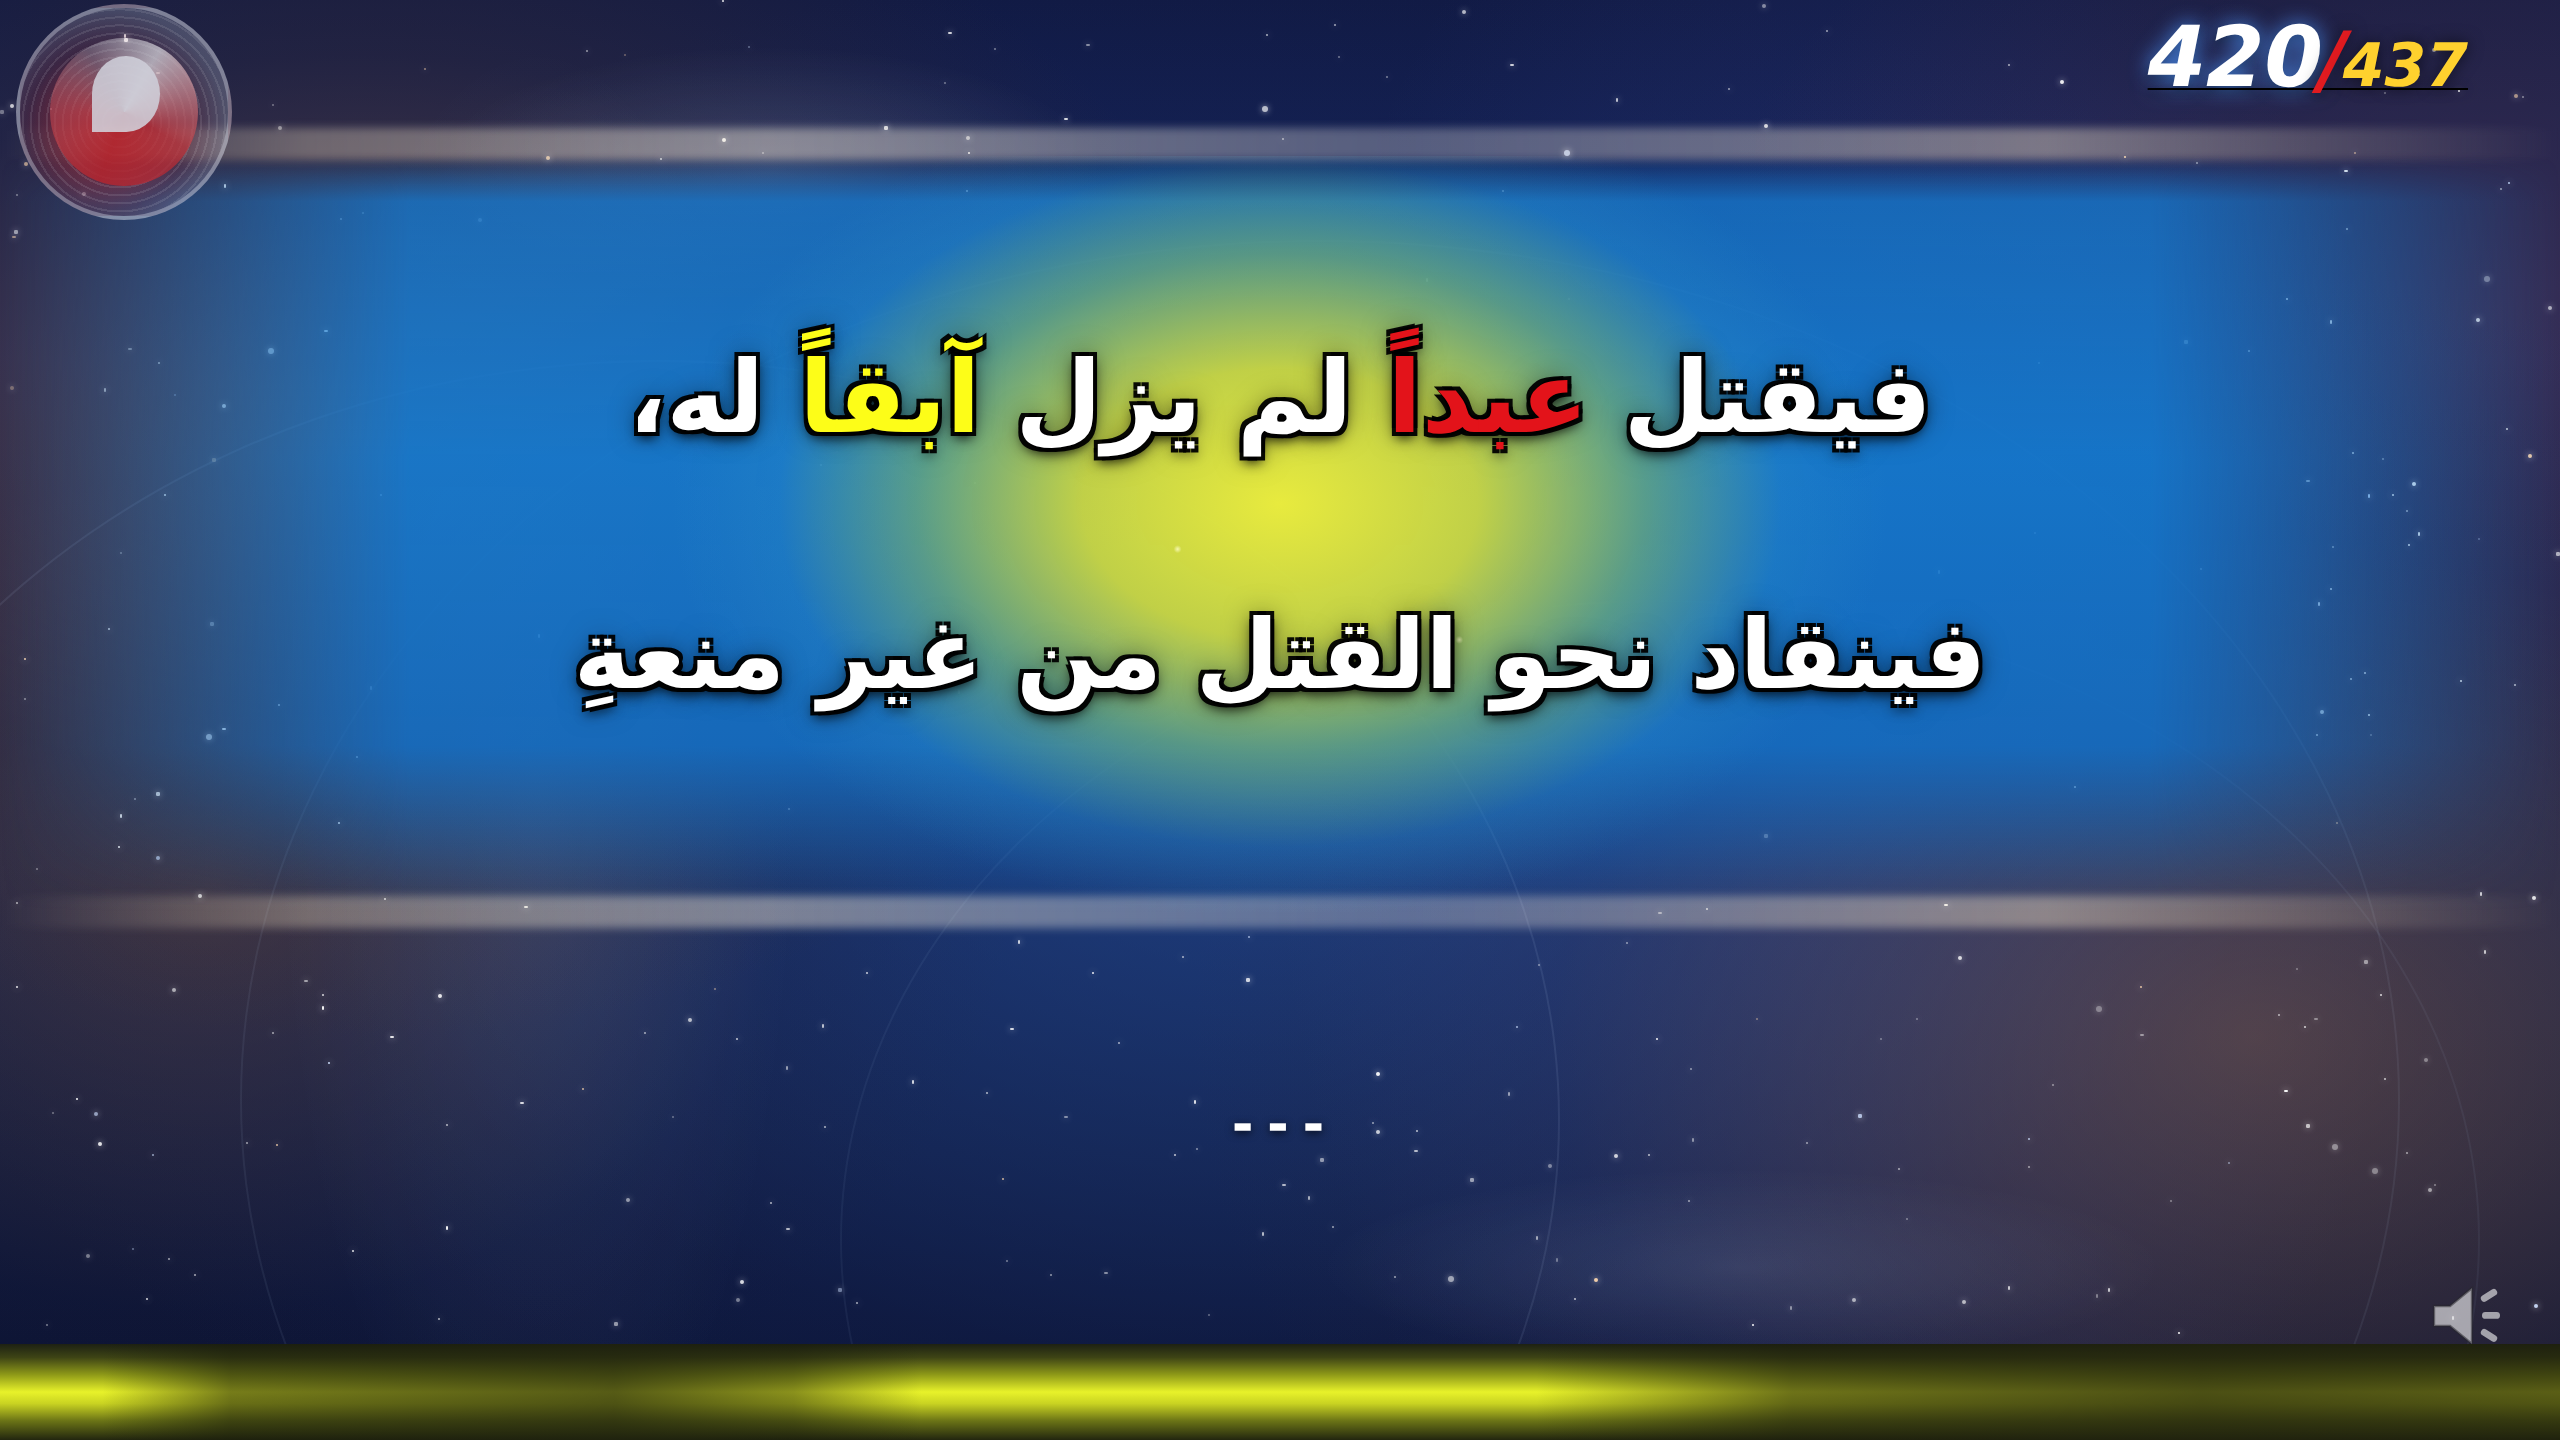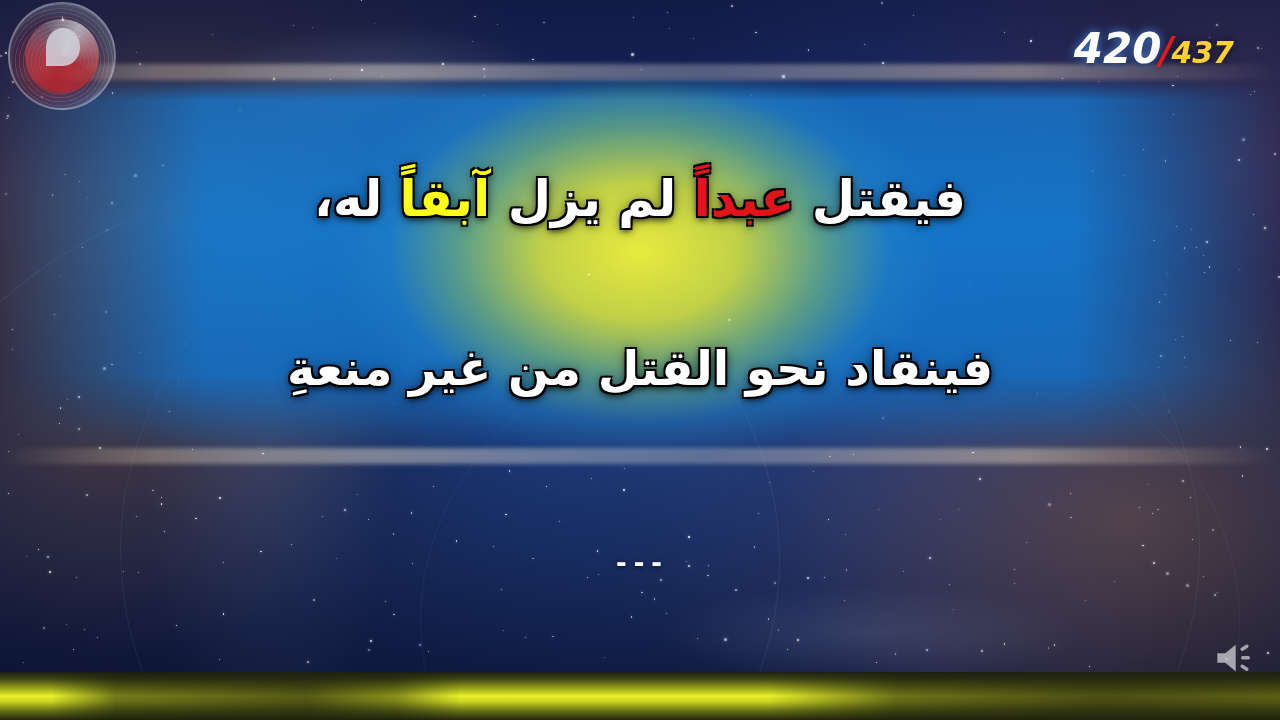--- a/index.html
+++ b/index.html
@@ -139,25 +139,26 @@
     color:#ffffff;
     font-size:21px;
     font-weight:400;
     direction:rtl;
     letter-spacing:0.2px;
     text-shadow:0 1px 3px rgba(0,0,0,0.75), 0 0 8px rgba(0,0,0,0.45);
     font-family:"DejaVu Sans","Liberation Sans",sans-serif;
   }
 
   .counter {
-    position:absolute; right:46px; top:28px;
+    position:absolute; right:46px; top:8px;
     font-style:italic; font-weight:bold;
     line-height:1;
     white-space:nowrap;
     font-family:"DejaVu Sans","Liberation Sans",sans-serif;
+    text-decoration:underline;
   }
   .counter .cur {
     font-size:42px; color:#ffffff;
     text-shadow:0 0 10px rgba(80,150,255,0.85), 0 2px 4px rgba(0,0,0,0.6);
   }
   .counter .sep {
     font-size:38px; color:#e01b20;
     text-shadow:0 0 8px rgba(0,0,0,0.55);
     margin:0 -2px;
   }
@@ -182,21 +183,21 @@
     font-family:"DejaVu Sans","Liberation Sans",sans-serif;
     text-shadow:
        2px 2px 0 rgba(0,0,0,0.95),
       -2px 2px 0 rgba(0,0,0,0.95),
        2px -2px 0 rgba(0,0,0,0.95),
       -2px -2px 0 rgba(0,0,0,0.95),
        0 3px 6px rgba(0,0,0,0.8),
        0 0 14px rgba(0,0,0,0.55);
   }
   .verse-1 { top:92px; font-size:50px; }
-  .verse-2 { top:222px; font-size:48px;margin-top:40px; }
+  .verse-2 { top:222px; font-size:48px; }
   .verse-line .w { display:inline; }
 
   
   .dashes {
     position:absolute; left:0; right:0; top:548px;
     text-align:center;
     color:#ffffff;
     font-size:26px; font-weight:bold; letter-spacing:2px;
     text-shadow:0 1px 4px rgba(0,0,0,0.7);
     z-index:5;

